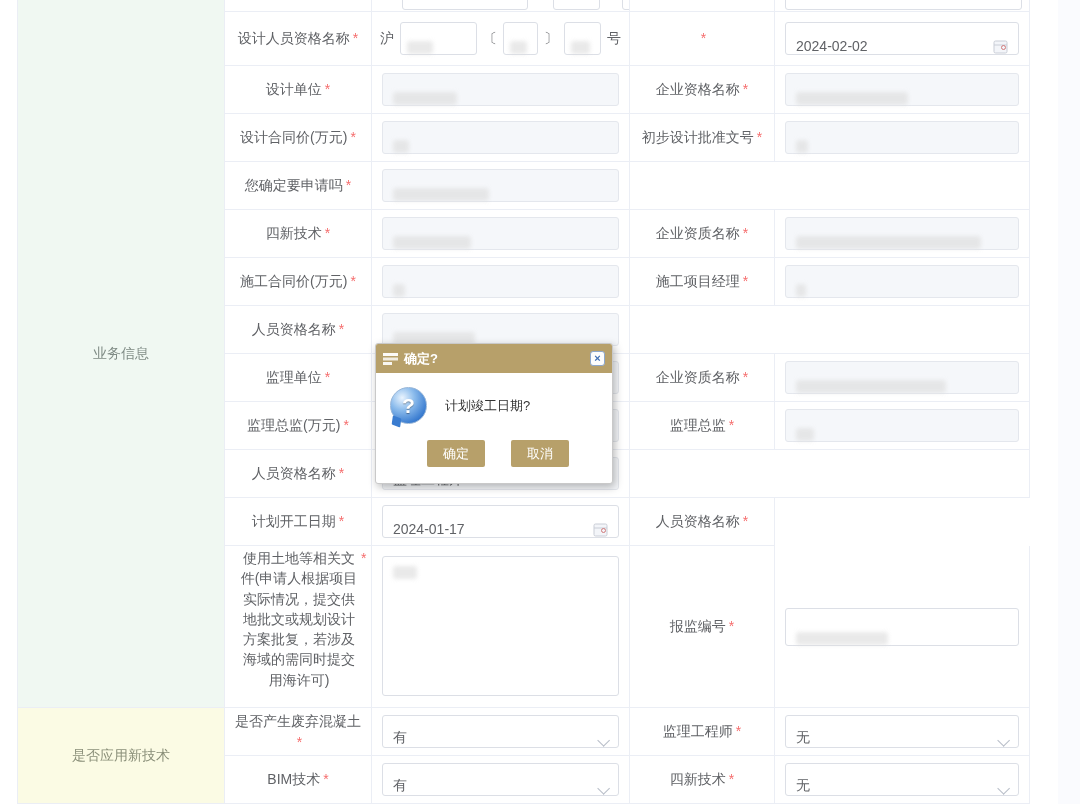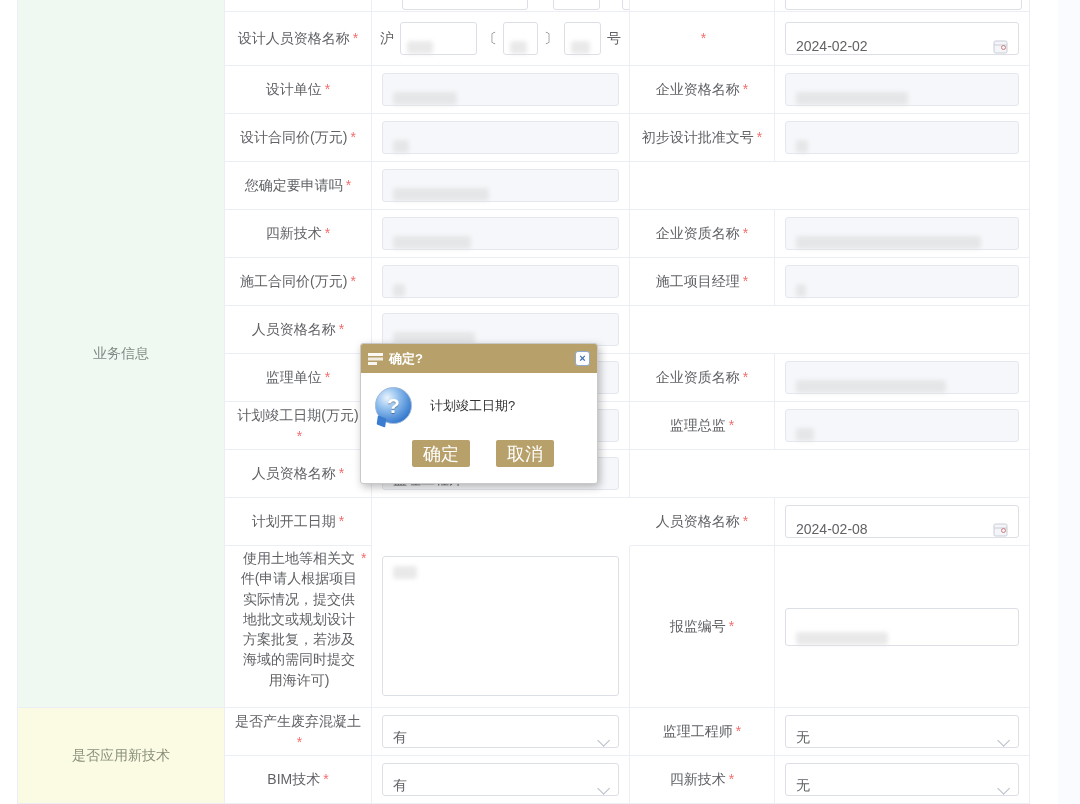--- a/index.html
+++ b/index.html
@@ -52,21 +52,21 @@
   .affix{font-size:14px;color:#606266;flex:none;}
   .mini{width:auto;padding:0 6px;}
   .w78{width:80px;}.w36{width:36px;}.w38{width:38px;}
   .multiline{flex-direction:column;justify-content:space-between;padding-left:12px;}
   .trunc{position:relative;overflow:hidden;padding:0;}
   .cut{position:absolute;top:-24px;height:34px;background:#fff;border:1px solid #dcdfe6;border-radius:3px;box-sizing:border-box;}
   .ta-cell{align-items:flex-start;padding-top:10px;}
   .page-edge{position:absolute;left:1058px;top:0;width:22px;height:804px;background:#fafbfe;}
   
   .dialog{
-    position:absolute;left:360px;top:343px;width:238px;z-index:10;
+    position:absolute;left:375px;top:343px;width:238px;z-index:10;
     background:#fff;border:1px solid #c9c9c9;border-radius:3px;
     box-shadow:2px 3px 9px rgba(0,0,0,.28);box-sizing:border-box;
   }
   .dlg-header{
     background:#b7a06a;height:29px;display:flex;align-items:center;
     padding:0 7px;border-radius:2px 2px 0 0;
   }
   .dlg-title{color:#fff;font-size:13px;font-weight:bold;margin-left:6px;}
   .dlg-close{
     margin-left:auto;width:15px;height:15px;background:#fdfdfd;border:1px solid #8fa8cc;
@@ -83,21 +83,21 @@
   }
   .q-icon::after{
     content:"";position:absolute;left:1px;bottom:-3px;width:9px;height:9px;
     background:#3a7cd0;transform:rotate(20deg) skew(12deg);border-radius:1px;
   }
   .q-glyph{text-shadow:0 1px 1px rgba(0,0,0,.35);}
   .msg{margin-left:18px;color:#333;font-size:13px;}
   .btn-row{display:flex;gap:26px;margin-top:16px;padding-left:37px;padding-bottom:6px;}
   .dlg-btn{
     background:#b7a06a;color:#fff;border:none;width:58px;height:27px;
-    font-size:18px;border-radius:2px;font-family:inherit;cursor:pointer;
+    font-size:13px;border-radius:2px;font-family:inherit;cursor:pointer;
   }
 </style>
 </head>
 <body>
 
 <div class="table">
 
   <div class="cell cat cat-green" style="grid-area:1/1/14/2">
     <span>业务信息</span>
   </div>
@@ -258,21 +258,21 @@
     <span>企业资质名称</span>
       <span class="req">*</span>
   </div>
   <div class="cell val" style="grid-area:9/5">
     <div class="input disabled">
         <span class="redact" style="width:150px"></span>
       </div>
   </div>
 
   <div class="cell lbl" style="grid-area:10/2">
-    <span>计划竣工日期(万元)</span>
+    <span>监理总监(万元)</span>
       <span class="req">*</span>
   </div>
   <div class="cell val" style="grid-area:10/3">
     <div class="input disabled"></div>
   </div>
   <div class="cell lbl" style="grid-area:10/4">
     <span>监理总监</span>
       <span class="req">*</span>
   </div>
   <div class="cell val" style="grid-area:10/5">
@@ -289,33 +289,33 @@
     <div class="input disabled">
         <span>监理工程师</span>
       </div>
   </div>
   <div class="cell" style="grid-area:11/4/12/6"></div>
 
   <div class="cell lbl" style="grid-area:12/2">
     <span>计划开工日期</span>
       <span class="req">*</span>
   </div>
-  <div class="cell lbl" style="grid-area:12/4">
-    <span>人员资格名称</span>
-      <span class="req">*</span>
-  </div>
-  <div class="cell val" style="grid-area:12/5">
+  <div class="cell val" style="grid-area:12/3">
     <div class="input date">
-      <span>2024-02-08</span>
+      <span>2024-01-17</span>
       <svg class="cal" width="15" height="15" viewBox="0 0 15 15">
           <rect x="1" y="2" width="13" height="12" rx="1.5" fill="#f3f5f9" stroke="#c9cdd6"></rect>
           <line x1="1" y1="6" x2="14" y2="6" stroke="#c9cdd6"></line>
           <circle cx="10.5" cy="8.5" r="2" fill="none" stroke="#d07a7a"></circle>
         </svg>
     </div>
+  </div>
+  <div class="cell lbl" style="grid-area:12/4">
+    <span>人员资格名称</span>
+      <span class="req">*</span>
   </div>
 
   <div class="cell lbl multiline" style="grid-area:13/2">
     <span>使用土地等相关文件(申请人根据项目实际情况，提交供地批文或规划设计方案批复，若涉及海域的需同时提交用海许可)</span>
     <span class="req" style="margin-left:0">*</span>
   </div>
   <div class="cell val ta-cell" style="grid-area:13/3">
     <div class="textarea"><span class="redact" style="width:24px;display:inline-block"></span></div>
   </div>
   <div class="cell lbl" style="grid-area:13/4">

